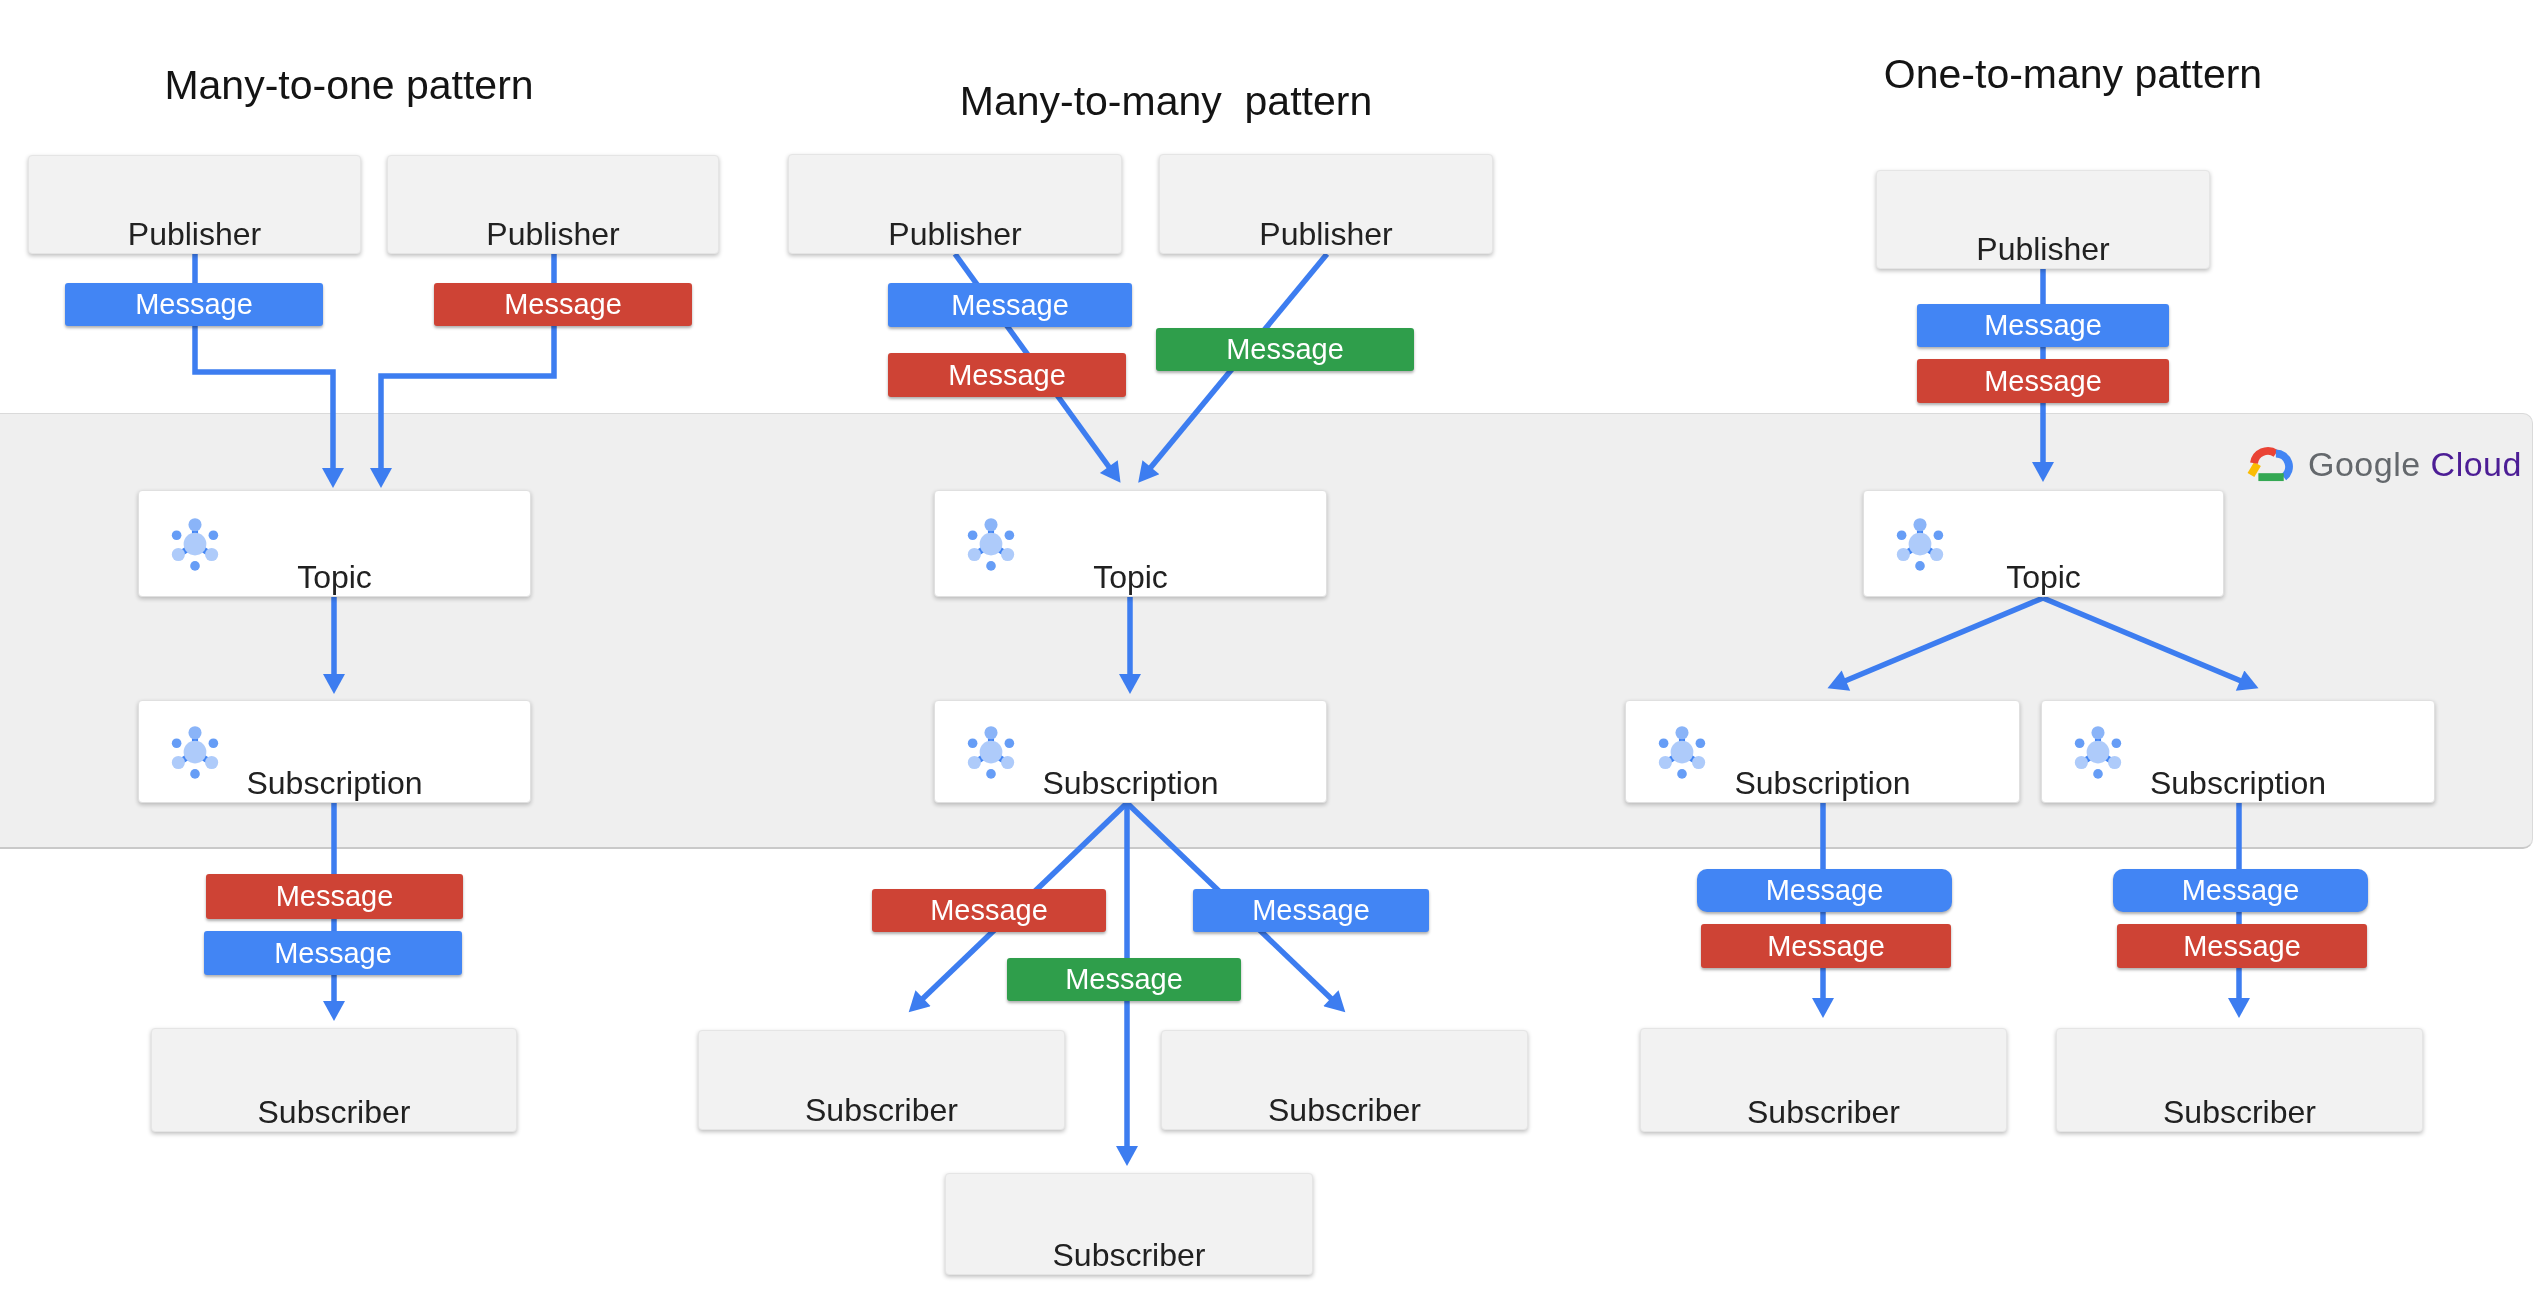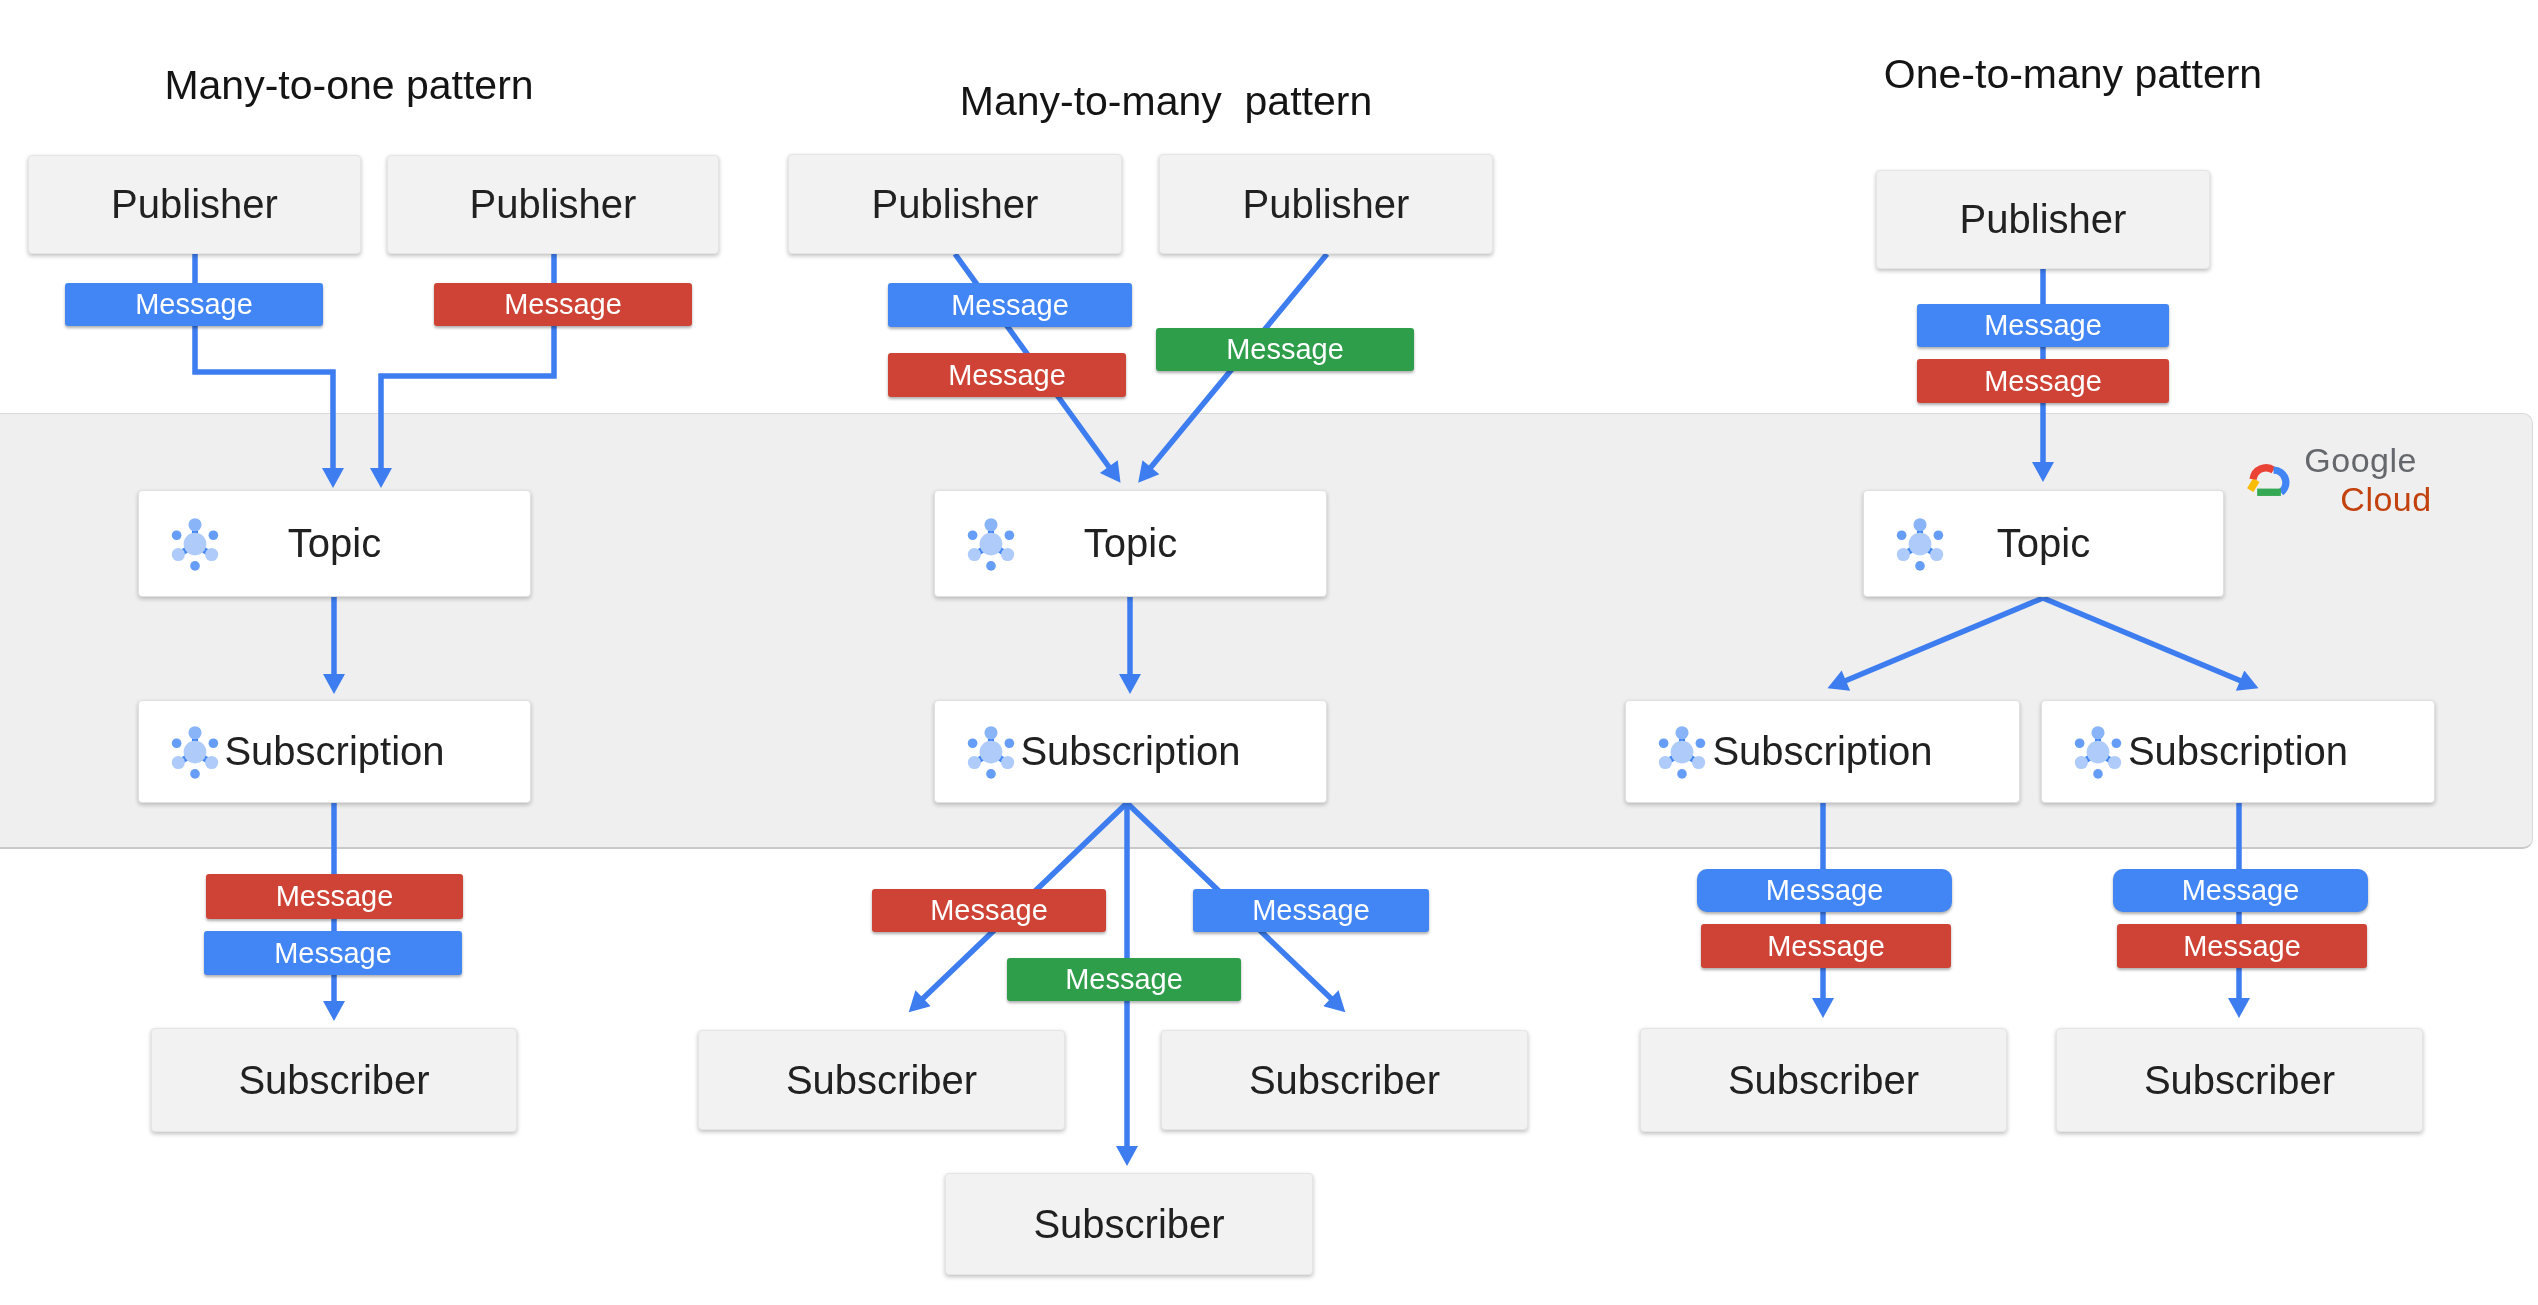--- a/index.html
+++ b/index.html
@@ -15,39 +15,39 @@
   #ah path{fill:var(--line-blue);}
   
   .badge{position:absolute;z-index:3;display:flex;align-items:center;justify-content:center;
          color:var(--badge-text);font-size:29px;border-radius:3px;
          box-shadow:0 2px 3px rgba(0,0,0,.32);}
   .badge.blue{background:var(--blue);}
   .badge.red{background:var(--red);}
   .badge.green{background:var(--green);}
   .badge.r10{border-radius:10px;}
   
-  .node{position:absolute;z-index:4;display:flex;align-items:center;justify-content:center;
-        font-size:40px;color:var(--label-text);border-radius:4px;box-sizing:border-box;}
+  .node{position:absolute;z-index:4;display:flex;align-items:flex-end;justify-content:center;
+        font-size:32px;color:var(--label-text);border-radius:4px;box-sizing:border-box;}
   .node.gray{background:var(--box-gray-bg);border:1px solid var(--box-gray-border);
              box-shadow:0 2px 4px rgba(0,0,0,.25);}
   .node.white{background:var(--box-white-bg);border:1px solid var(--box-white-border);
               box-shadow:0 2px 4px rgba(0,0,0,.22);}
   .ps-icon{position:absolute;left:28px;top:50%;transform:translateY(-50%);width:56px;height:56px;}
   .ps-stem{stroke:var(--icon-stem-blue);stroke-width:7;}
   .ps-light{fill:var(--icon-light-blue);}
   .ps-top{fill:var(--icon-top-blue);}
   .ps-med{fill:var(--icon-medium-blue);}
   
   .title{position:absolute;z-index:5;width:420px;text-align:center;font-size:41px;
          color:#141414;white-space:pre;}
   
   .logo{position:absolute;z-index:5;left:2240px;top:441px;display:flex;align-items:center;gap:12px;}
   .logo-text{font-size:34px;letter-spacing:.5px;}
   .logo-google{color:#64686c;}
-  .logo-cloud{color:#c2410c;margin-left:36px;}
+  .logo-cloud{color:#4c1d95;}
   .hidden-defs{position:absolute;width:0;height:0;overflow:hidden;}
 </style>
 </head>
 <body>
 
 <svg class="hidden-defs" aria-hidden="true">
   <symbol id="ps" viewBox="-32 -32 64 64">
     <line class="ps-stem" x1="0" y1="-8" x2="0" y2="-21"></line>
     <line class="ps-stem" x1="-6" y1="4" x2="-18" y2="12"></line>
     <line class="ps-stem" x1="6" y1="4" x2="18" y2="12"></line>

